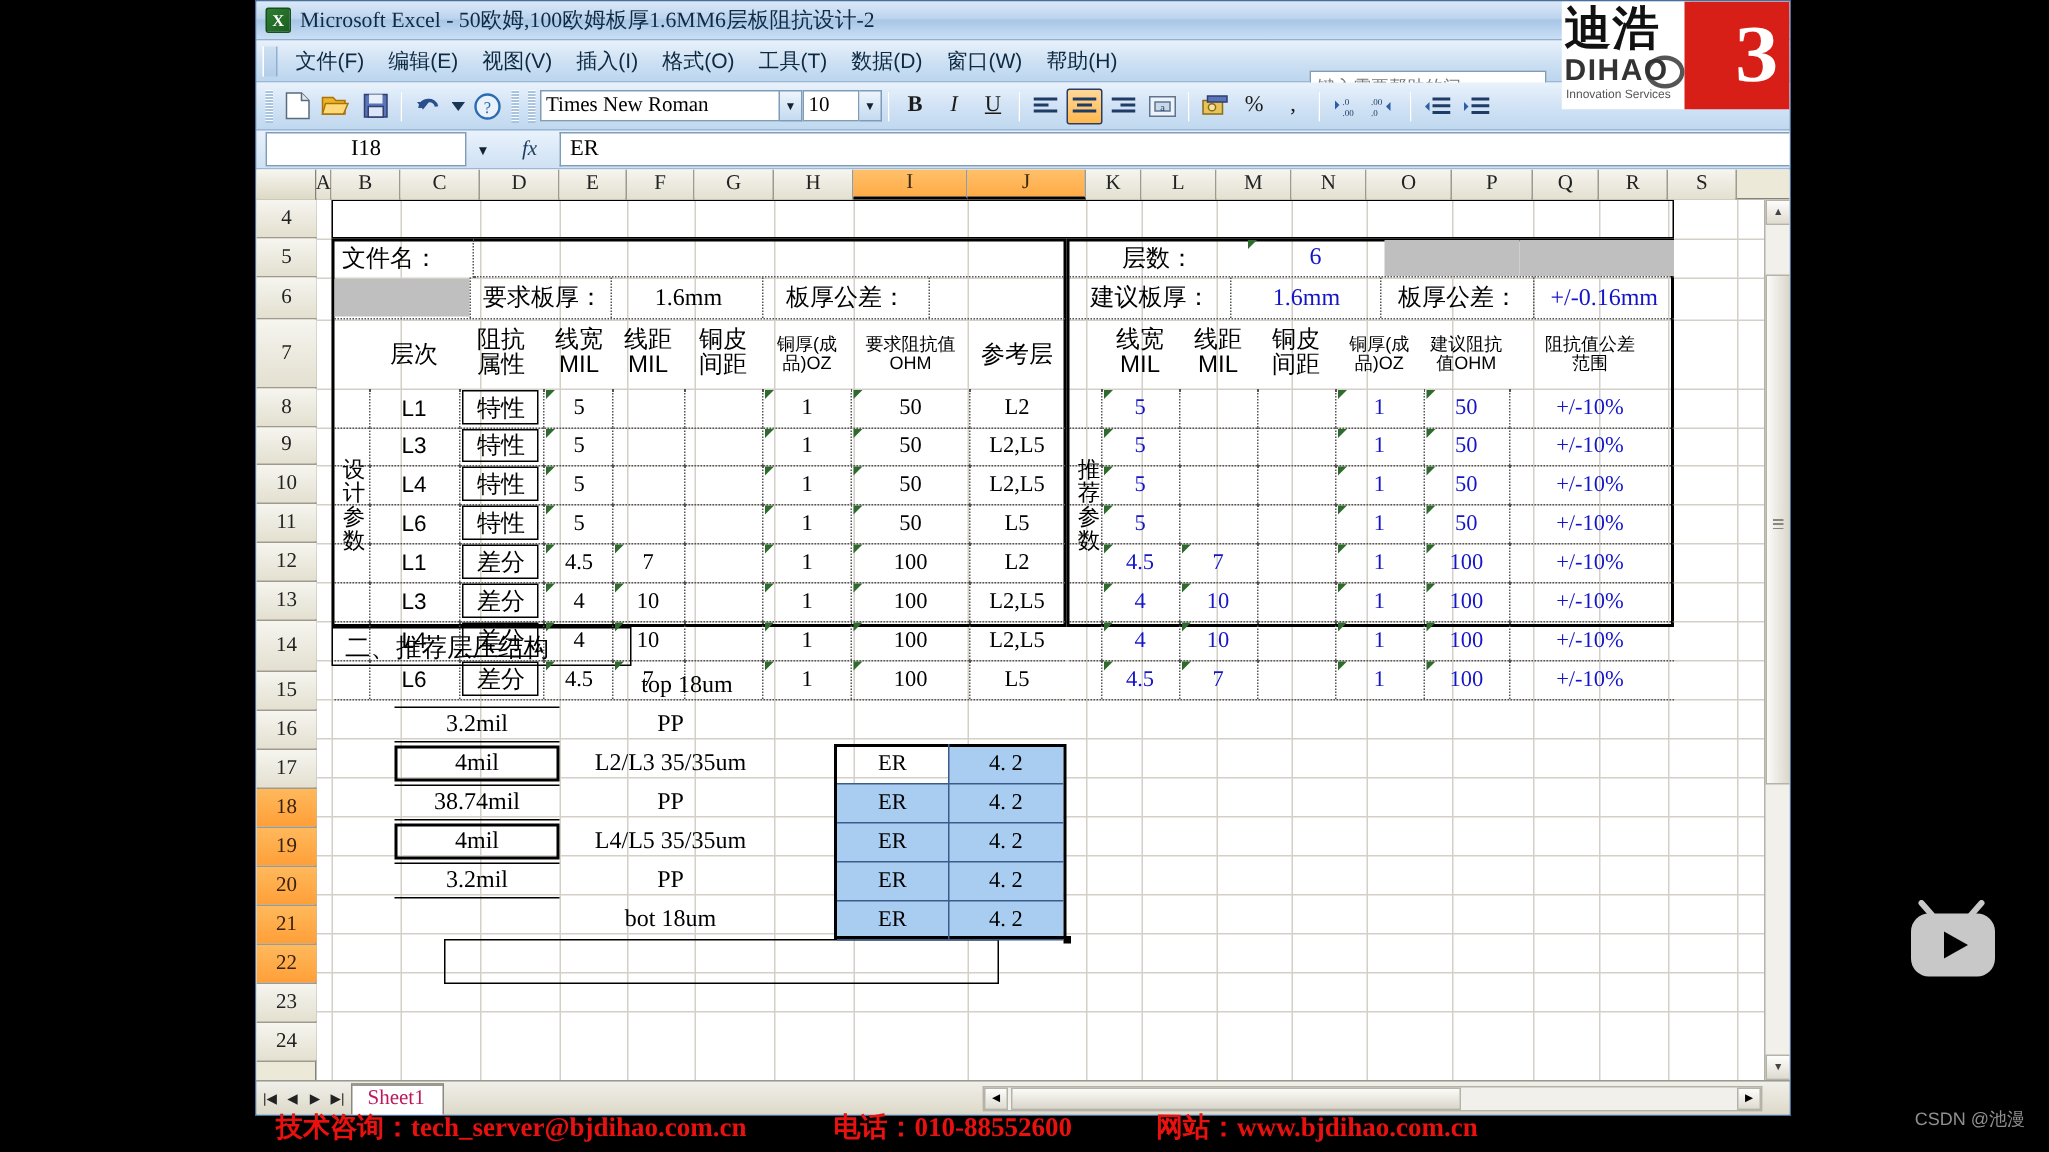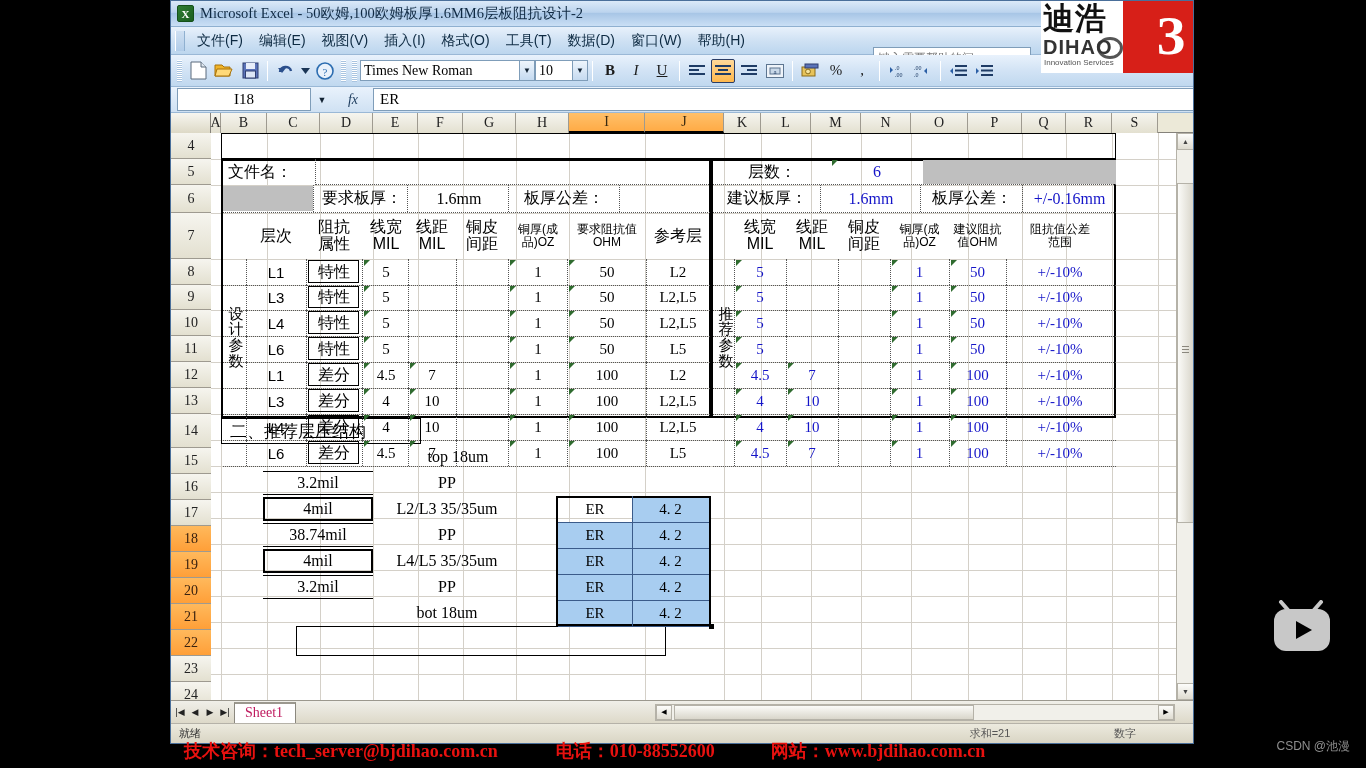--- a/index.html
+++ b/index.html
@@ -1027,25 +1027,20 @@
     </div>
     <div class="sheettab">Sheet1</div>
     <div class="tab-spacer"></div>
     <div class="hscroll">
       <div class="hs-btn" style="position:absolute;left:0;top:0">◀</div>
       <div class="hs-thumb"></div>
       <div class="hs-btn" style="position:absolute;right:0;top:0">▶</div>
     </div>
   </div>
 
-  <div class="statusbar">
-    <div class="st-l">就绪</div>
-    <div class="st-m">求和=21</div>
-    <div class="st-r">数字</div>
-  </div>
 </div>
 
 <div class="footer">
   <span class="f1">技术咨询：tech_server@bjdihao.com.cn</span>
   <span class="f2">电话：010-88552600</span>
   <span class="f3">网站：www.bjdihao.com.cn</span>
 </div>
 
 <div class="csdn">CSDN @池漫</div>
 <div class="tvicon">

